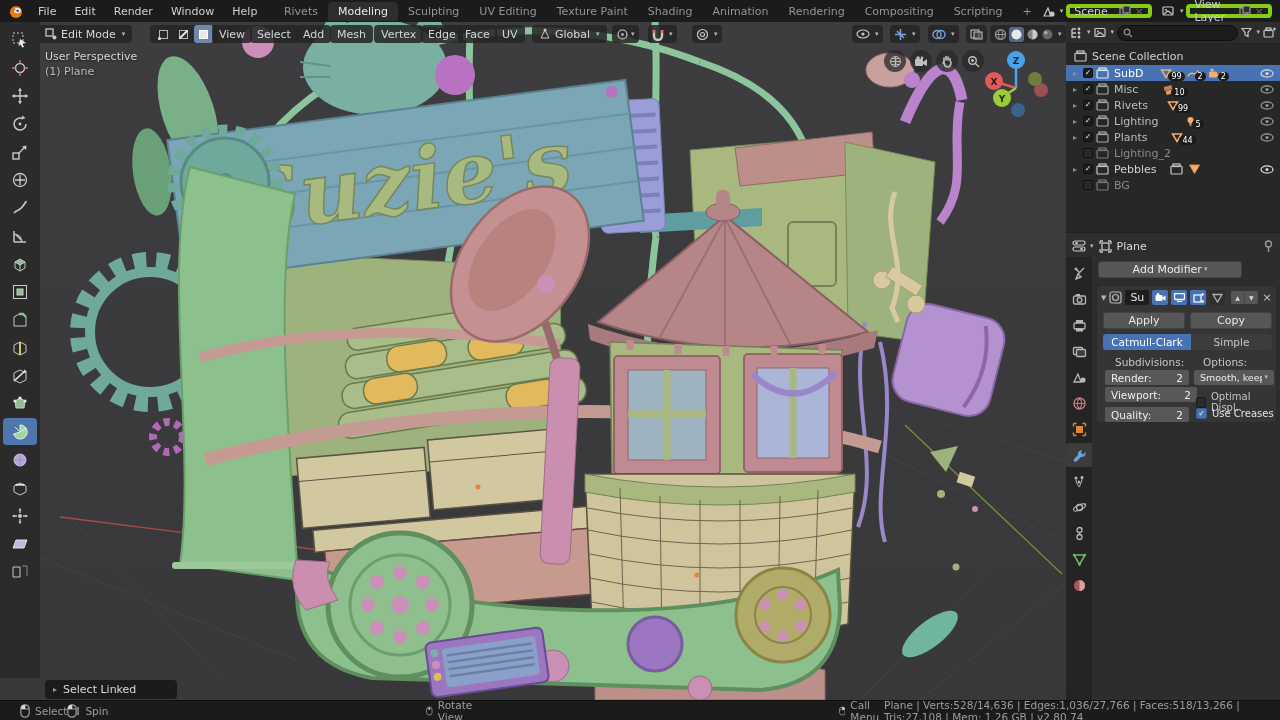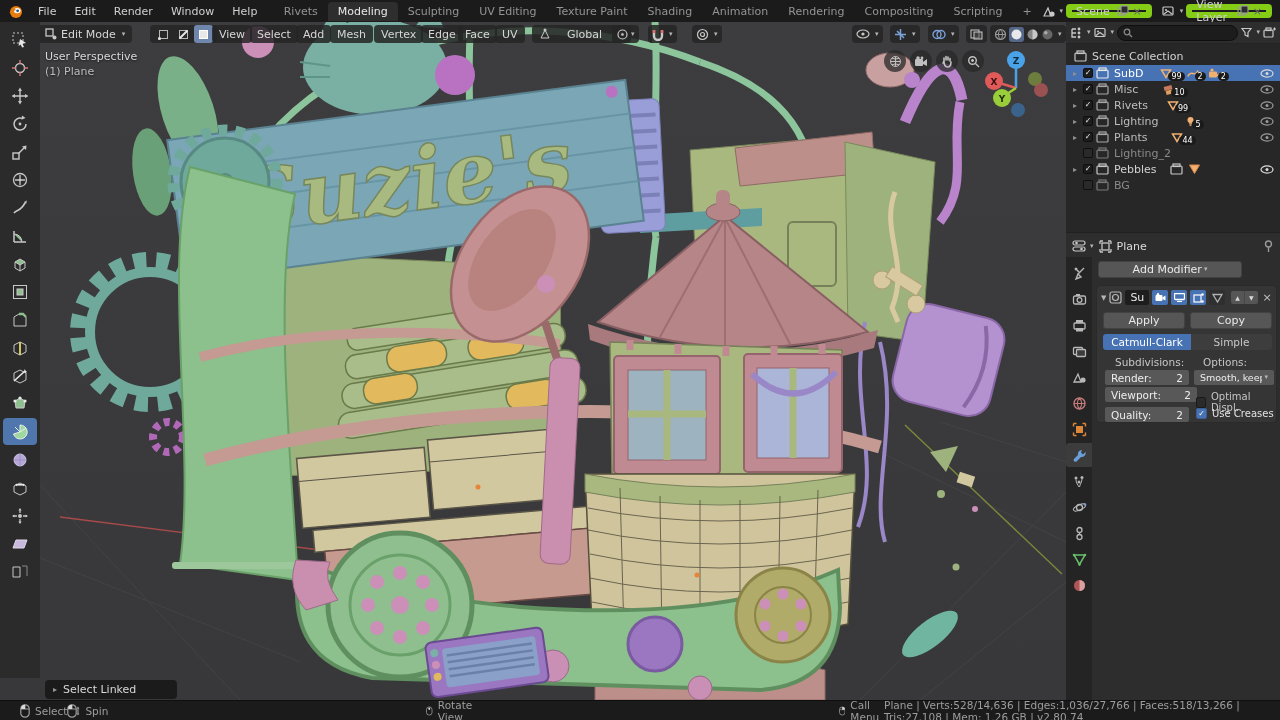--- a/index.html
+++ b/index.html
@@ -6,21 +6,21 @@
   html,body{width:1280px;height:720px;overflow:hidden}
   body{background:#1b1b1b;font-family:"DejaVu Sans",sans-serif;font-size:11px;color:#d0d0d0;position:relative}
   .abs{position:absolute}
   .row{display:flex;align-items:center}
   .chev{font-size:7px;color:#b5b5b5;margin-left:2px;line-height:1}
   
   #topbar{position:absolute;left:0;top:0;width:1280px;height:22px;background:#1b1b1b;display:flex;align-items:center}
   .menu{padding:0 9px;color:#cfcfcf;cursor:default}
   .wstab{padding:3px 10px;color:#949494;border-radius:4px 4px 0 0;white-space:nowrap}
   .wstab.active{background:#2e2e2e;color:#e8e8e8}
-  .idfield{background:#1d1d1d;border:6px solid #84cc16;border-radius:4px;height:14px;display:flex;align-items:center;padding:0 4px;color:#cfcfcf}
+  .idfield{background:#1d1d1d;border:4px solid #84cc16;border-radius:4px;height:14px;display:flex;align-items:center;padding:0 4px;color:#cfcfcf}
   
   #viewport{position:absolute;left:0;top:22px;width:1066px;height:678px;background:#3a3a3c;overflow:hidden}
   .pill{position:absolute;top:3px;height:18px;background:rgba(36,36,36,.85);border-radius:4px;display:flex;align-items:center;padding:0 7px;color:#d6d6d6;white-space:nowrap}
   .pill.icononly{padding:0 4px}
   .selmode{width:19px;height:18px;display:flex;align-items:center;justify-content:center;border-radius:3px}
   .selmode.active{background:#6f86ad}
   
   #toolbar{position:absolute;left:0;top:22px;width:40px;height:656px;background:#2b2b2b;padding-top:4px;display:flex;flex-direction:column;align-items:center;gap:1px}
   .tbtn{width:34px;height:27px;border-radius:4px;display:flex;align-items:center;justify-content:center}
   .tbtn.active{background:#4f76ad}
@@ -399,21 +399,21 @@
       </div>
     <div class="pill" style="left:421px">
         <span>Edge</span>
       </div>
     <div class="pill" style="left:458px">
         <span>Face</span>
       </div>
     <div class="pill" style="left:495px">
         <span>UV</span>
       </div>
-    <div class="pill" style="left:532px;gap:16px">
+    <div class="pill" style="left:532px;gap:4px">
       <svg width="12" height="12" viewBox="0 0 12 12">
           <path d="M2,10 L6,2 M6,2 L10,10 M2,10 L10,10" stroke="#c8c8c8" fill="none"></path>
           <circle cx="6" cy="2" r="1.5" fill="#c8c8c8"></circle>
         </svg>
       <span>Global</span>
       <span class="chev">▾</span>
     </div>
     <div class="pill icononly" style="left:612px">
       <svg width="13" height="13" viewBox="0 0 13 13">
           <circle cx="6.5" cy="6.5" r="4.5" fill="none" stroke="#c8c8c8" stroke-width="1.2"></circle>

